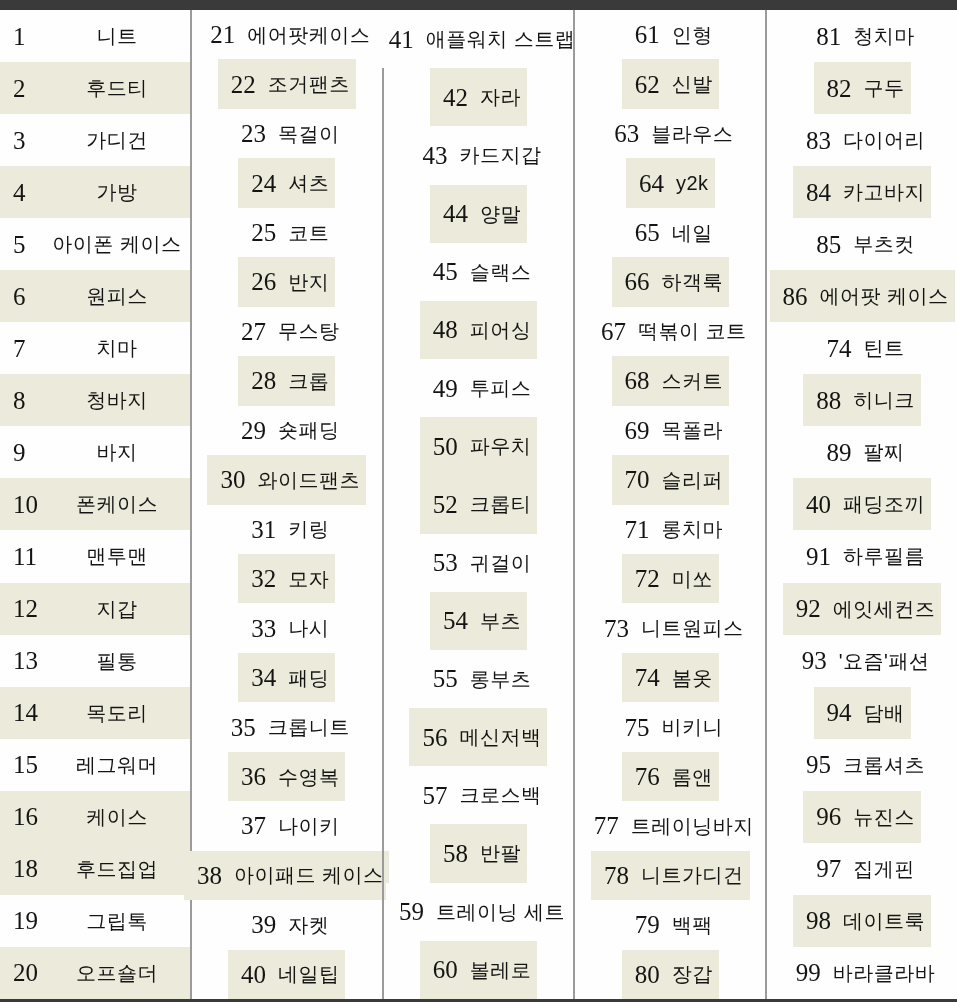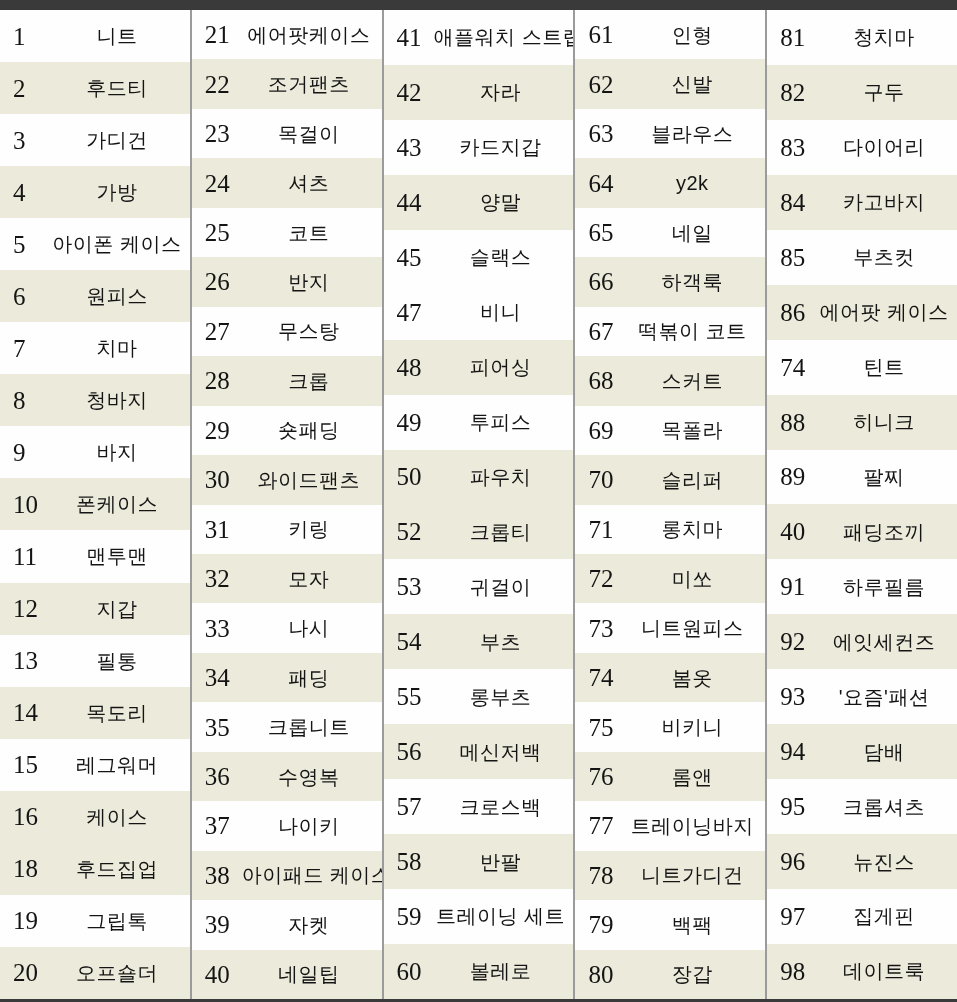--- a/index.html
+++ b/index.html
@@ -9,21 +9,21 @@
     --divider:#9b9b9b;
     --text:#141414;
   }
   *{box-sizing:border-box;}
   body{margin:0;background:#fff;}
   .page{width:957px;height:1002px;display:flex;flex-direction:column;background:var(--white);overflow:hidden;}
   .topbar{height:10px;background:var(--bar);flex:0 0 auto;}
   .bottombar{height:3px;background:var(--bar);flex:0 0 auto;}
   .columns{flex:1 1 auto;display:flex;min-height:0;}
   .col{flex:1 1 0;display:flex;flex-direction:column;min-width:0;}
-  .col + .col{border-left:2px solid var(--divider);}
+  .col + .col{border-left:2px solid var(--divider);align-items:center;}
   .row{flex:1 1 0;display:flex;align-items:center;background:var(--white);}
   .row.alt{background:var(--beige);}
   .rank{
     flex:0 0 50px;
     padding-left:13px;
     font-family:"Liberation Serif", serif;
     font-size:25px;
     line-height:1;
     color:var(--text);
     white-space:nowrap;
@@ -220,24 +220,20 @@
           <span class="label">카드지갑</span>
         </div>
         <div class="row alt">
           <span class="rank">44</span>
           <span class="label">양말</span>
         </div>
         <div class="row">
           <span class="rank">45</span>
           <span class="label">슬랙스</span>
         </div>
-        <div class="row">
-          <span class="rank">47</span>
-          <span class="label">비니</span>
-        </div>
         <div class="row alt">
           <span class="rank">48</span>
           <span class="label">피어싱</span>
         </div>
         <div class="row">
           <span class="rank">49</span>
           <span class="label">투피스</span>
         </div>
         <div class="row alt">
           <span class="rank">50</span>
@@ -427,17 +423,21 @@
           <span class="rank">96</span>
           <span class="label">뉴진스</span>
         </div>
         <div class="row">
           <span class="rank">97</span>
           <span class="label">집게핀</span>
         </div>
         <div class="row alt">
           <span class="rank">98</span>
           <span class="label">데이트룩</span>
+        </div>
+        <div class="row">
+          <span class="rank">99</span>
+          <span class="label">바라클라바</span>
         </div>
       </div>
     </div>
   <div class="bottombar"></div>
 </div>
 
 </body></html>

